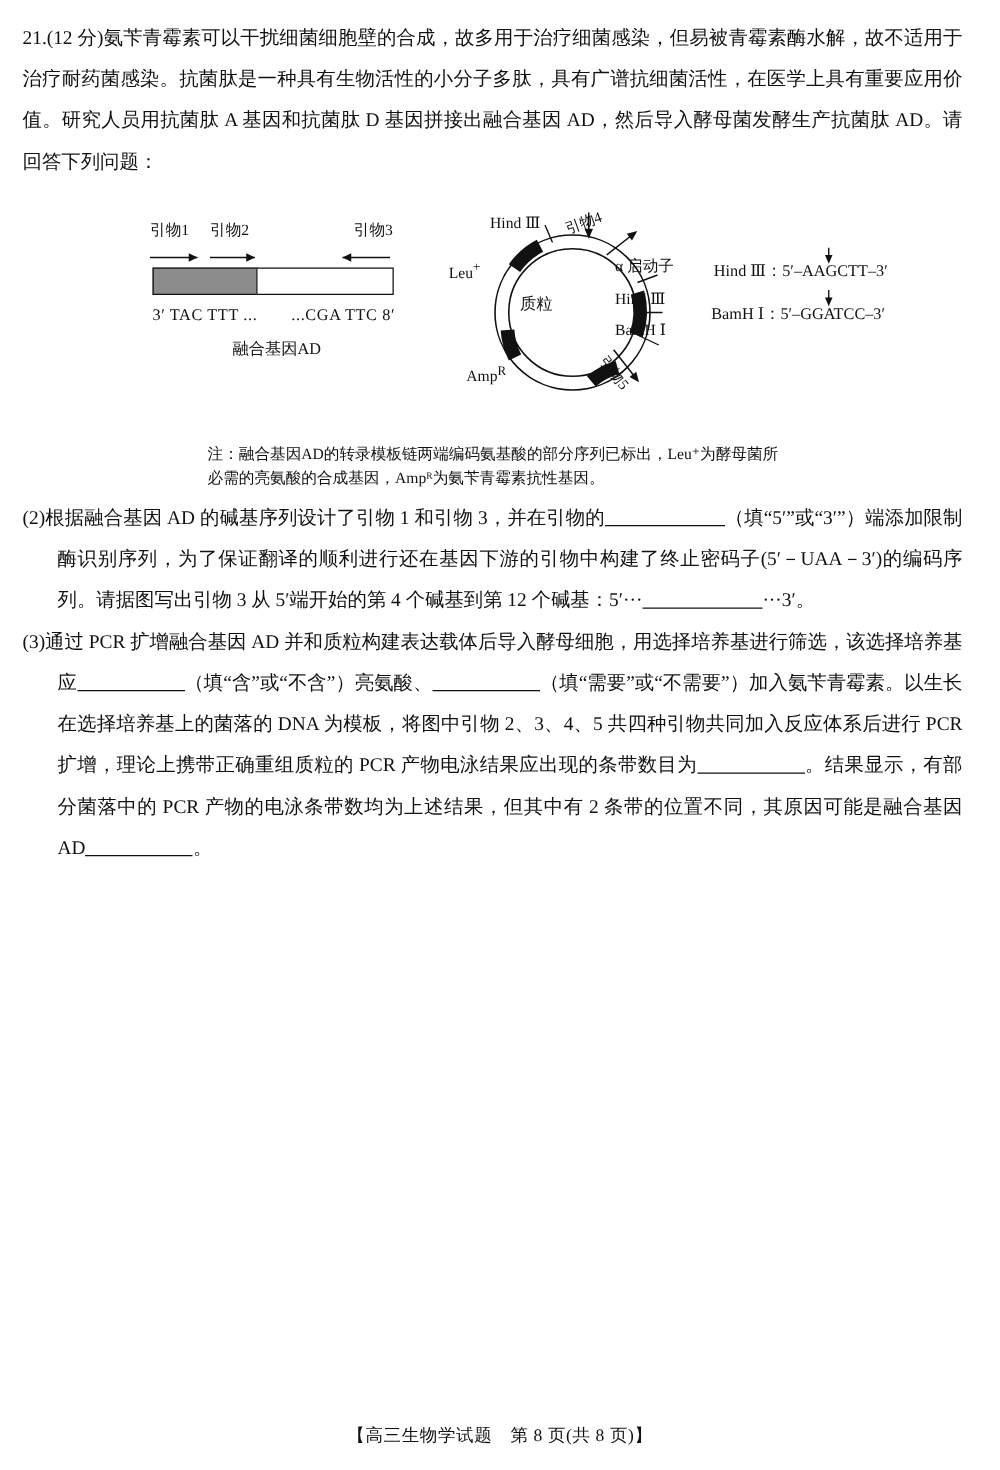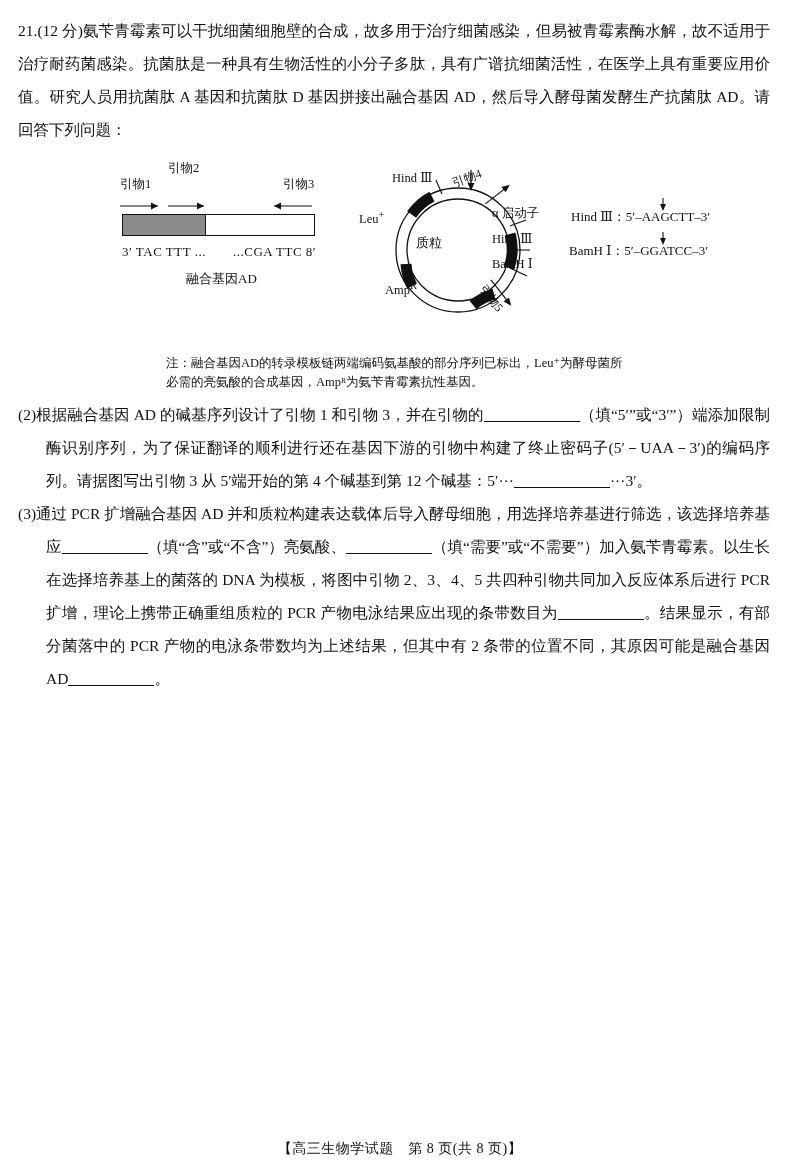--- a/index.html
+++ b/index.html
@@ -78,21 +78,21 @@
 
   <div class="qblock">
     <p class="lead">
       <span>21.</span><span>(12 分)</span><span>氨苄青霉素可以干扰细菌细胞壁的合成，故多用于治疗细菌感染，但易被青霉素酶水解，故不适用于治疗耐药菌感染。抗菌肽是一种具有生物活性的小分子多肽，具有广谱抗细菌活性，在医学上具有重要应用价值。研究人员用抗菌肽 A 基因和抗菌肽 D 基因拼接出融合基因 AD，然后导入酵母菌发酵生产抗菌肽 AD。请回答下列问题：</span>
     </p>
   </div>
 
   <div class="figure">
 
     <div class="lbl" style="left:102px;top:24px;">引物1</div>
-    <div class="lbl" style="left:150px;top:8px;">引物2</div>
+    <div class="lbl" style="left:150px;top:24px;">引物2</div>
     <div class="lbl" style="left:265px;top:24px;">引物3</div>
 
     <svg width="230" height="22" style="position:absolute;left:98px;top:44px;">
       <line x1="4" y1="10" x2="42" y2="10" stroke="#111" stroke-width="1.2"></line>
       <polygon points="42,10 35,6.6 35,13.4" fill="#111"></polygon>
       <line x1="52" y1="10" x2="88" y2="10" stroke="#111" stroke-width="1.2"></line>
       <polygon points="88,10 81,6.6 81,13.4" fill="#111"></polygon>
       <line x1="196" y1="10" x2="158" y2="10" stroke="#111" stroke-width="1.2"></line>
       <polygon points="158,10 165,6.6 165,13.4" fill="#111"></polygon>
     </svg>
@@ -147,21 +147,21 @@
     </svg>
 
     <div class="lbl" style="left:374px;top:18px;">Hind Ⅲ</div>
     <div class="lbl-s" style="left:434px;top:18px;transform:rotate(-20deg);">引物4</div>
 
     <div class="lbl" style="left:330px;top:57px;margin-left:11px;"><span>Leu</span><sup>+</sup></div>
     <div class="lbl" style="left:474px;top:53px;">α 启动子</div>
     <div class="lbl" style="left:474px;top:79px;">Hind Ⅲ</div>
     <div class="lbl" style="left:474px;top:104px;">BamH Ⅰ</div>
     <div class="lbl" style="left:398px;top:82px;font-size:13px;">质粒</div>
-    <div class="lbl" style="left:355px;top:128px;margin-left:12px;"><span>Amp</span><sup>R</sup></div>
+    <div class="lbl" style="left:355px;top:140px;"><span>Amp</span><sup>R</sup></div>
     <div class="lbl-s" style="left:458px;top:138px;transform:rotate(52deg);">引物5</div>
 
     <div class="lbl" style="left:553px;top:56px;font-size:13px;">
       <span>Hind Ⅲ：</span><span>5′–A</span><span>AGCTT–3′</span>
     </div>
     <svg width="12" height="14" style="position:absolute;left:639px;top:46px;">
       <line x1="6" y1="0" x2="6" y2="10" stroke="#111" stroke-width="1.1"></line>
       <polygon points="6,13 3,6 9,6" fill="#111"></polygon>
     </svg>
 

